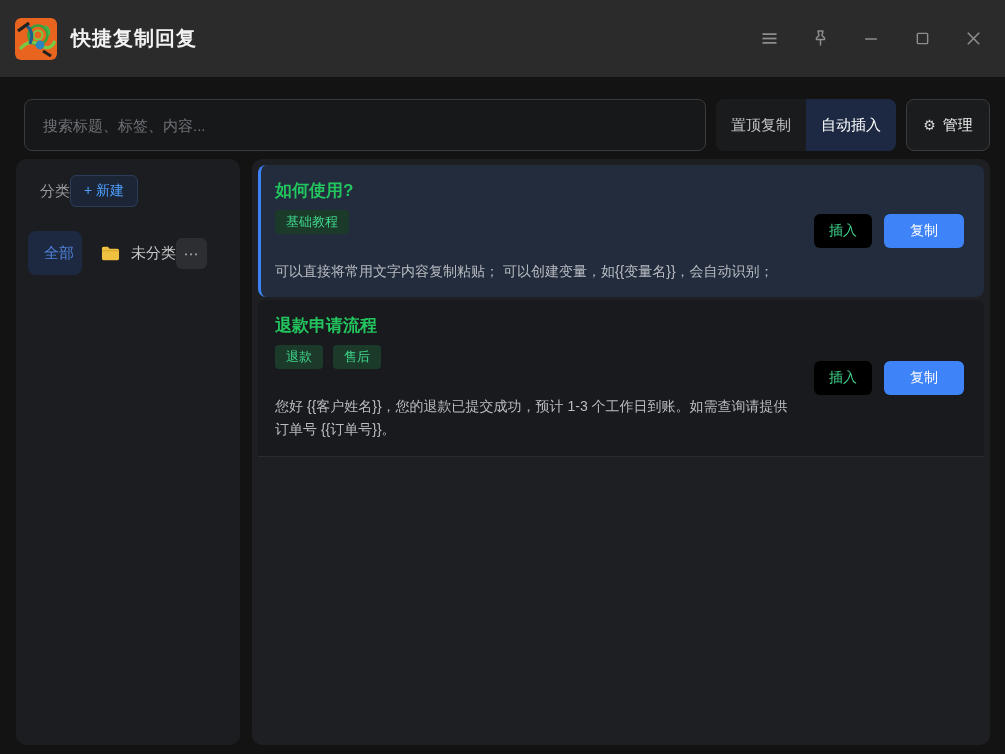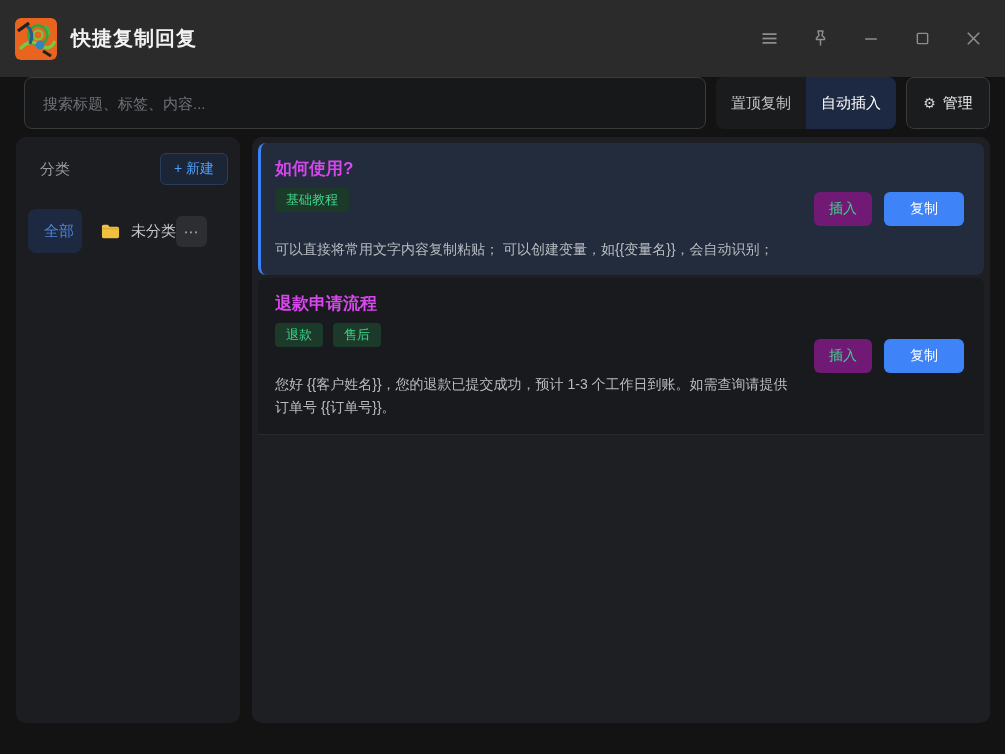--- a/index.html
+++ b/index.html
@@ -23,21 +23,21 @@
   .app-title { font-size:20px; font-weight:700; color:#f2f2f2; letter-spacing:1px; }
   .win-controls { margin-left:auto; display:flex; align-items:center; gap:27px; }
   .win-btn {
     width:24px; height:24px; display:flex; align-items:center; justify-content:center;
     color:#8e8e90; cursor:pointer; background:none; border:none;
   }
   .win-btn svg { display:block; }
 
   
   .header-row {
-    display:flex; gap:10px; margin:0 15px 0 24px; height:52px;
+    display:flex; gap:10px; margin:22px 15px 0 24px; height:52px;
   }
   .search-box {
     flex:1; background:#17181a; border:1px solid #3a3b3d; border-radius:8px;
     color:#e8e8e8; font-size:15px; padding:0 18px; outline:none;
     font-family:"Liberation Sans","DejaVu Sans",sans-serif;
   }
   .search-box::placeholder { color:#6f7176; }
   .segmented {
     width:180px; display:flex; background:#1a1b1d; border-radius:8px; overflow:hidden;
   }
@@ -54,21 +54,21 @@
   }
   .gear { font-size:14px; color:#d5d5d5; }
 
   
   .panels { display:flex; gap:12px; margin:8px 15px 0 16px; height:586px; }
   .sidebar {
     width:224px; background:#1c1d20; border-radius:10px; padding:0 0 10px 0;
     display:flex; flex-direction:column;
   }
   .sidebar-header {
-    display:flex; align-items:center; justify-content:space-between;
+    display:flex; align-items:center; justify-content:flex-start;
     padding:16px 12px 24px 24px;
   }
   .sidebar-title { font-size:15px; color:#9a9b9e; }
   .new-cat-btn {
     background:#1c2536; border:1px solid #2b3c5a; border-radius:6px;
     color:#4d9fff; font-size:14px; padding:6px 13px; cursor:pointer; font-family:inherit;
   }
   .cat-list { padding:0 12px; display:flex; flex-direction:row; gap:3px; }
   .cat-item {
     height:44px; display:flex; align-items:center; border-radius:8px;
@@ -86,30 +86,30 @@
     flex:1; background:#1e1f22; border-radius:10px; padding:6px;
     display:flex; flex-direction:column; gap:3px;
   }
   .card {
     border-radius:8px; padding:14px 20px 14px 17px;
     display:flex; align-items:center; background:#191a1d;
   }
   .card.selected { background:#222c3c; border-left:3px solid #3b82f6; padding-left:14px; }
   .card.plain { border-bottom:1px solid #2a2b2e; border-radius:8px 8px 0 0; }
   .card-main { flex:1; min-width:0; padding-right:18px; }
-  .card-title { font-size:17px; font-weight:700; color:#d946ef; line-height:24px; }
+  .card-title { font-size:17px; font-weight:700; color:#22c55e; line-height:24px; }
   .tag-row { display:flex; gap:10px; margin-top:7px; }
   .tag {
     background:#1b3a2a; color:#3fd68c; font-size:13px; border-radius:4px;
     padding:4px 11px; line-height:1.2;
   }
   .card-content { margin-top:26px; font-size:14px; color:#b9bcc2; line-height:1.68; }
   .card-actions { display:flex; gap:12px; flex:0 0 auto; }
   .btn-insert {
-    background:#701a75; color:#3fd68c; border:none; border-radius:6px;
+    background:#000000; color:#3fd68c; border:none; border-radius:6px;
     font-size:14px; padding:0 15px; height:34px; cursor:pointer; font-family:Liberation Sans, sans-serif;
   }
   .btn-copy {
     background:#3f83f8; color:#ffffff; border:none; border-radius:6px;
     font-size:14px; padding:0 26px; height:34px; cursor:pointer; font-family:Liberation Serif, serif;
   }
 </style>
 </head>
 <body>
 

